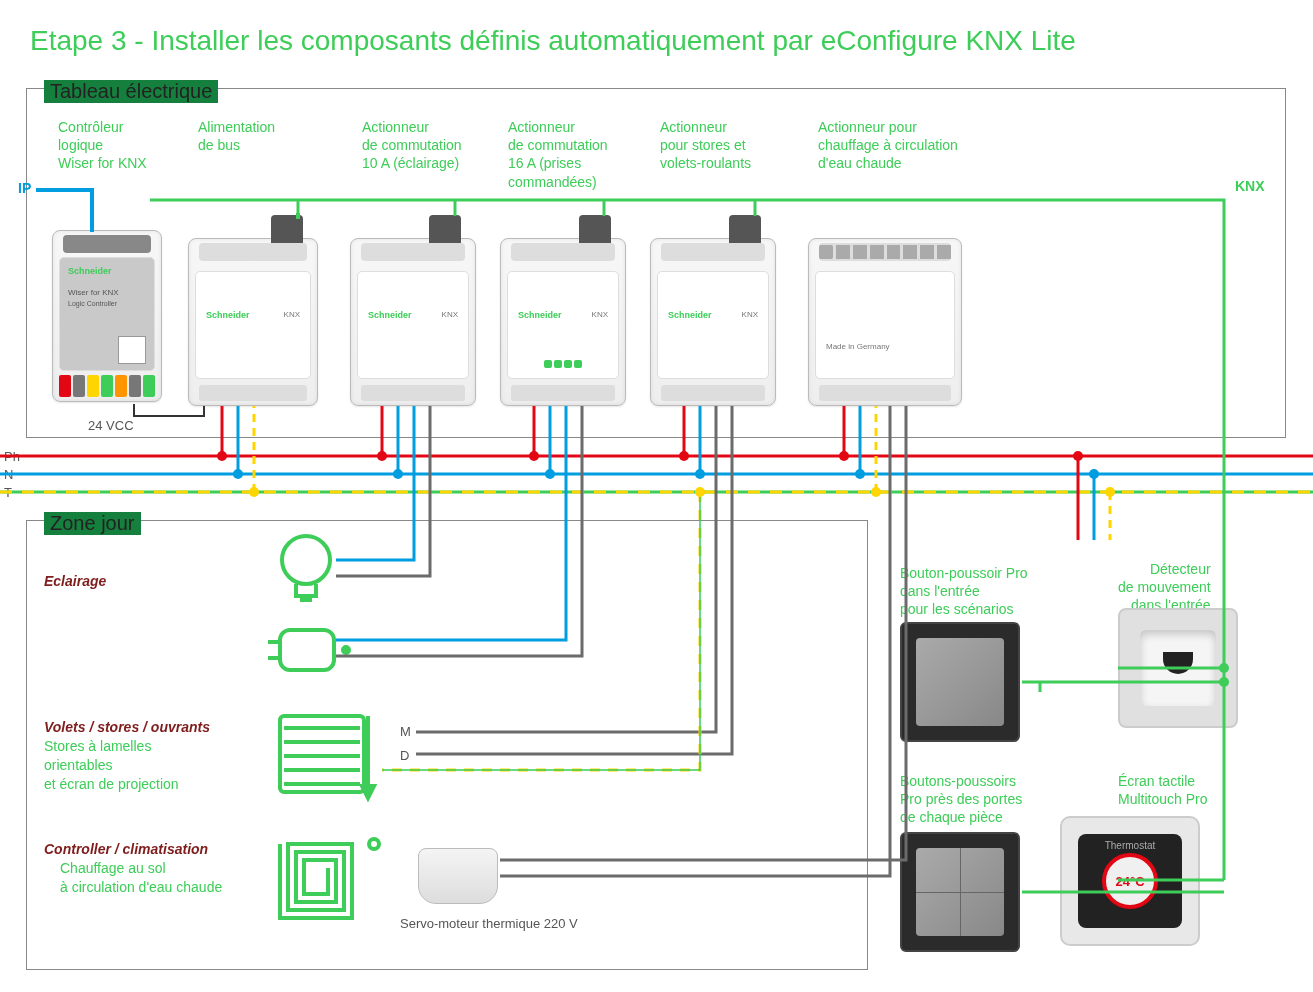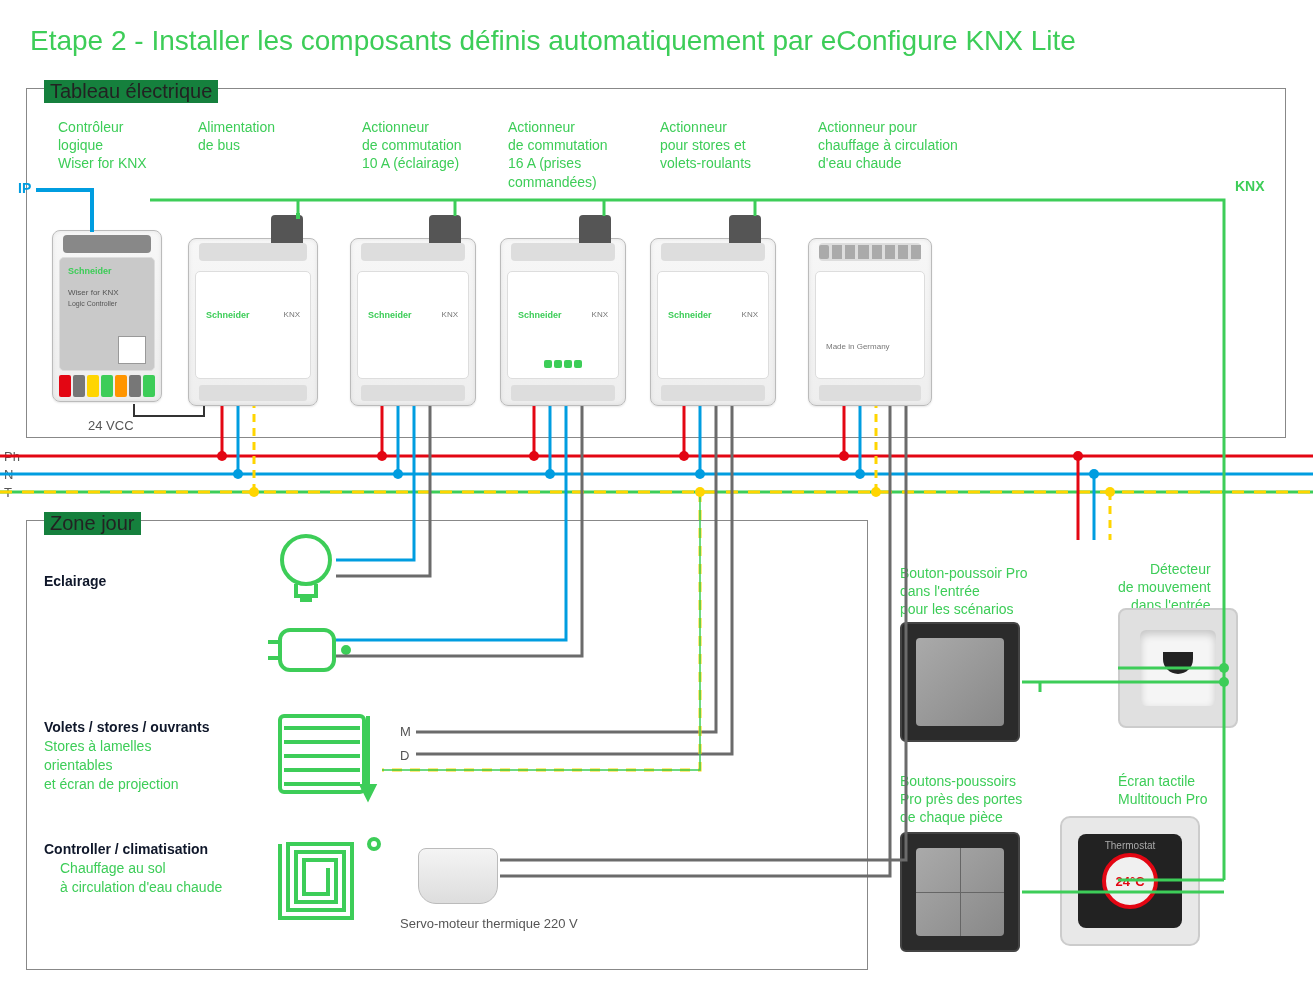--- a/index.html
+++ b/index.html
@@ -135,29 +135,29 @@
     background:#f0f0f0;
     display:flex; align-items:center; justify-content:center;
     font-size:13px; color:#e30613; font-weight:bold;
     border: 4px solid #e30613;
   }
   .desc-block {
     position:absolute;
     font-size:14px;
     line-height:1.35;
   }
-  .desc-block .head { color:#0f172a; font-weight:bold; }
+  .desc-block .head { color:#7f1d1d; font-weight:bold;font-style:italic; }
   .desc-block .body { color:#3dcd58; }
 
   svg.wires { position:absolute; left:0; top:0; pointer-events:none; }
 </style>
 </head>
 <body>
 
-<div class="title">Etape 2 - Installer les composants définis automatiquement par eConfigure KNX Lite</div>
+<div class="title">Etape 3 - Installer les composants définis automatiquement par eConfigure KNX Lite</div>
 
 <div class="panel-border" style="left:26px; top:88px; width:1260px; height:350px;"></div>
 <div class="panel-label" style="left:44px; top:80px;">Tableau électrique</div>
 
 <div class="panel-border" style="left:26px; top:520px; width:842px; height:450px;"></div>
 <div class="panel-label" style="left:44px; top:512px;">Zone jour</div>
 
 <div class="comp-label" style="left:58px; top:118px; white-space:pre;">Contrôleur
 logique
 Wiser for KNX</div>
@@ -240,21 +240,21 @@
 <div class="device-box" style="left:650px; top:238px; width:126px; height:168px;">
   <div class="bus-connector" style="right:14px;"></div>
   <div class="device-top"></div>
   <div class="device-mid">
     <div class="device-logo">Schneider</div>
     <div class="device-knx">KNX</div>
   </div>
   <div class="device-bot"></div>
 </div>
 
-<div class="device-box" style="left:808px; top:238px; width:124px; height:168px;">
+<div class="device-box" style="left:808px; top:238px; width:154px; height:168px;">
   <div class="device-top"></div>
   <div class="device-mid">
     <div class="device-knx" style="left:10px; top:70px; right:auto;">Made in Germany</div>
   </div>
   <div class="device-bot"></div>
   <div style="position:absolute; left:10px; right:10px; top:6px; height:14px; display:flex; gap:3px;">
     <div style="flex:1;background:#aaa;border-radius:2px;"></div>
       <div style="flex:1;background:#aaa;"></div>
     <div style="flex:1;background:#aaa;"></div>
       <div style="flex:1;background:#aaa;"></div>

